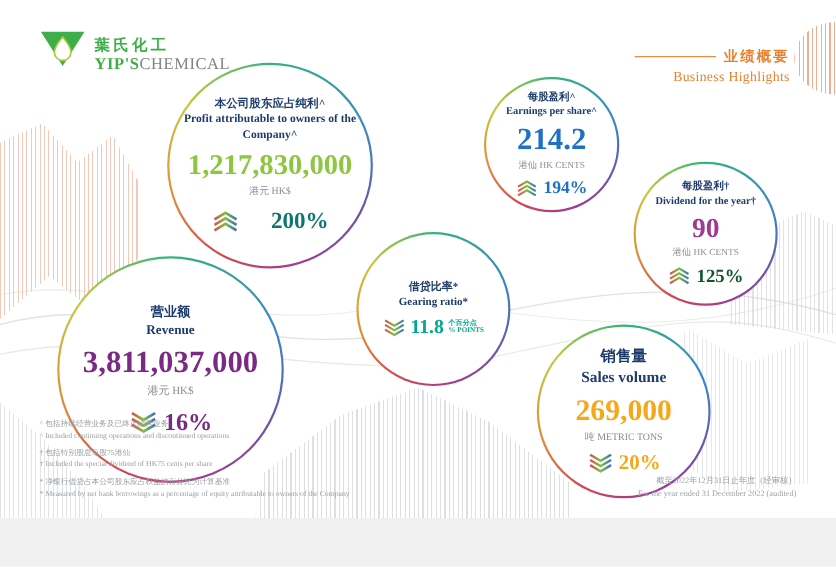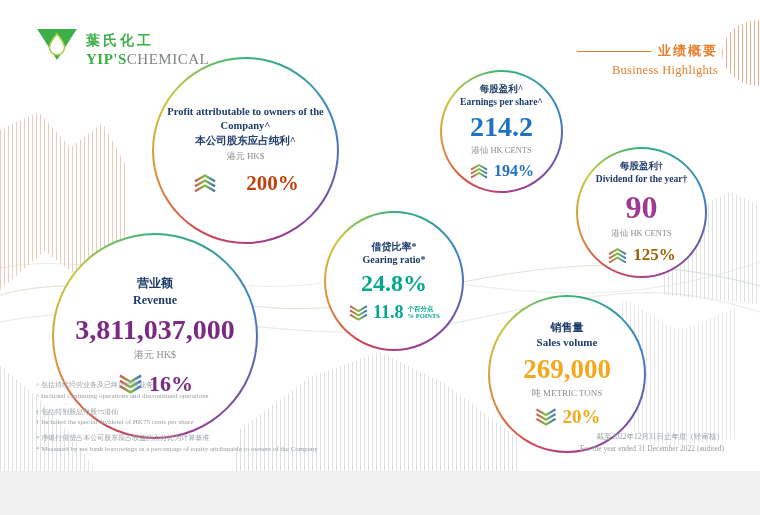--- a/index.html
+++ b/index.html
@@ -57,37 +57,37 @@
   .c-profit .m-change{ font-size:21px; margin-top:8px; }
 
   .c-eps { left:440px; top:70px; width:123px; height:123px; }
   .c-eps .m-label { font-size:9.5px; }
   .c-eps .m-value { font-size:28px; font-weight:bold; margin-top:3px; }
   .c-eps .m-unit  { font-size:8.5px; }
   .c-eps .m-change{ font-size:16px; margin-top:5px; }
 
   .c-dividend { left:576px; top:147px; width:131px; height:131px; }
   .c-dividend .m-label { font-size:9.5px; }
-  .c-dividend .m-value { font-size:32px; font-weight:bold; margin-top:4px; }
+  .c-dividend .m-value { font-size:25px; font-weight:bold; margin-top:4px; }
   .c-dividend .m-unit  { font-size:8.5px; }
   .c-dividend .m-change{ font-size:17px; margin-top:5px; }
 
   .c-gearing { left:324px; top:211px; width:140px; height:140px; }
   .c-gearing .m-label { font-size:10px; }
   .c-gearing .m-value { font-size:24px; font-weight:bold; margin-top:3px; }
   .c-gearing .m-change{ font-size:18px; margin-top:5px; gap:4px; }
 
   .c-revenue { left:52px; top:233px; width:206px; height:206px; }
   .c-revenue .m-label { font-size:12px; }
   .c-revenue .m-value { font-size:28px; font-weight:bold; margin-top:6px; }
   .c-revenue .m-unit  { font-size:10px; }
   .c-revenue .m-change{ font-size:22px; margin-top:9px; }
 
   .c-sales { left:488px; top:295px; width:158px; height:158px; }
-  .c-sales .m-label { font-size:11px; }
+  .c-sales .m-label { font-size:14px; }
   .c-sales .m-value { font-size:27px; font-weight:bold; margin-top:4px; }
   .c-sales .m-unit  { font-size:9px; }
   .c-sales .m-change{ font-size:19px; margin-top:6px; }
 
   
   .footnotes { position:absolute; left:36px; bottom:16px; color:#9aa0a4; font-size:7px; line-height:1.55; z-index:3; }
   .footnote-group { margin-bottom:5px; }
   .footnote-group:last-child { margin-bottom:0; }
   .period { position:absolute; right:36px; bottom:16px; text-align:right; color:#9aa0a4; font-size:7.5px; line-height:1.6; z-index:3; }
 </style>
@@ -134,25 +134,26 @@
     <div class="header-row">
       <div class="header-line"></div>
       <div class="header-zh">业绩概要</div>
     </div>
     <div class="header-en">Business Highlights</div>
   </div>
 
   <div class="circle c-profit">
     <div class="circle-inner">
       <div class="m-label">
+        <div>本公司股东应占纯利^</div>
         <div>Profit attributable to owners of the Company^</div>
-        <div>本公司股东应占纯利^</div>
-      </div>
+      </div>
+      <div class="m-value" style="color: rgb(141, 198, 63);">1,217,830,000</div>
       <div class="m-unit">港元 HK$</div>
-      <div class="m-change" style="color: #c2410c; gap: 28px;">
+      <div class="m-change" style="color: #0f766e; gap: 28px;">
         <svg class="chev" width="26" height="20" viewBox="0 0 30 24">
           <polyline points="3,10 15,3 27,10" fill="none" stroke="url(#chev-grad)" stroke-width="2.8"></polyline>
           <polyline points="3,16 15,9 27,16" fill="none" stroke="url(#chev-grad)" stroke-width="2.8"></polyline>
           <polyline points="3,22 15,15 27,22" fill="none" stroke="url(#chev-grad)" stroke-width="2.8"></polyline>
         </svg>
         <span>200%</span>
       </div>
     </div>
   </div>
 
@@ -176,38 +177,37 @@
   </div>
 
   <div class="circle c-dividend">
     <div class="circle-inner">
       <div class="m-label">
         <div>每股盈利†</div>
         <div>Dividend for the year†</div>
       </div>
       <div class="m-value" style="color: rgb(158, 58, 148);">90</div>
       <div class="m-unit">港仙 HK CENTS</div>
-      <div class="m-change" style="color: #a16207;">
+      <div class="m-change" style="color: #14532d;">
         <svg class="chev" width="21" height="17" viewBox="0 0 30 24">
           <polyline points="3,10 15,3 27,10" fill="none" stroke="url(#chev-grad)" stroke-width="2.8"></polyline>
           <polyline points="3,16 15,9 27,16" fill="none" stroke="url(#chev-grad)" stroke-width="2.8"></polyline>
           <polyline points="3,22 15,15 27,22" fill="none" stroke="url(#chev-grad)" stroke-width="2.8"></polyline>
         </svg>
         <span>125%</span>
       </div>
     </div>
   </div>
 
   <div class="circle c-gearing">
     <div class="circle-inner">
       <div class="m-label">
         <div>借贷比率*</div>
         <div>Gearing ratio*</div>
       </div>
-      <div class="m-value" style="color: rgb(0, 168, 142);">24.8%</div>
       <div class="m-change" style="color: rgb(0, 168, 142);">
         <svg class="chev" width="21" height="17" viewBox="0 0 30 24">
           <polyline points="3,3 15,10 27,3" fill="none" stroke="url(#chev-grad)" stroke-width="2.8"></polyline>
           <polyline points="3,9 15,16 27,9" fill="none" stroke="url(#chev-grad)" stroke-width="2.8"></polyline>
           <polyline points="3,15 15,22 27,15" fill="none" stroke="url(#chev-grad)" stroke-width="2.8"></polyline>
         </svg>
         <span>11.8</span>
         <span class="pts">
           <span>个百分点</span><br>
           <span>% POINTS</span>

